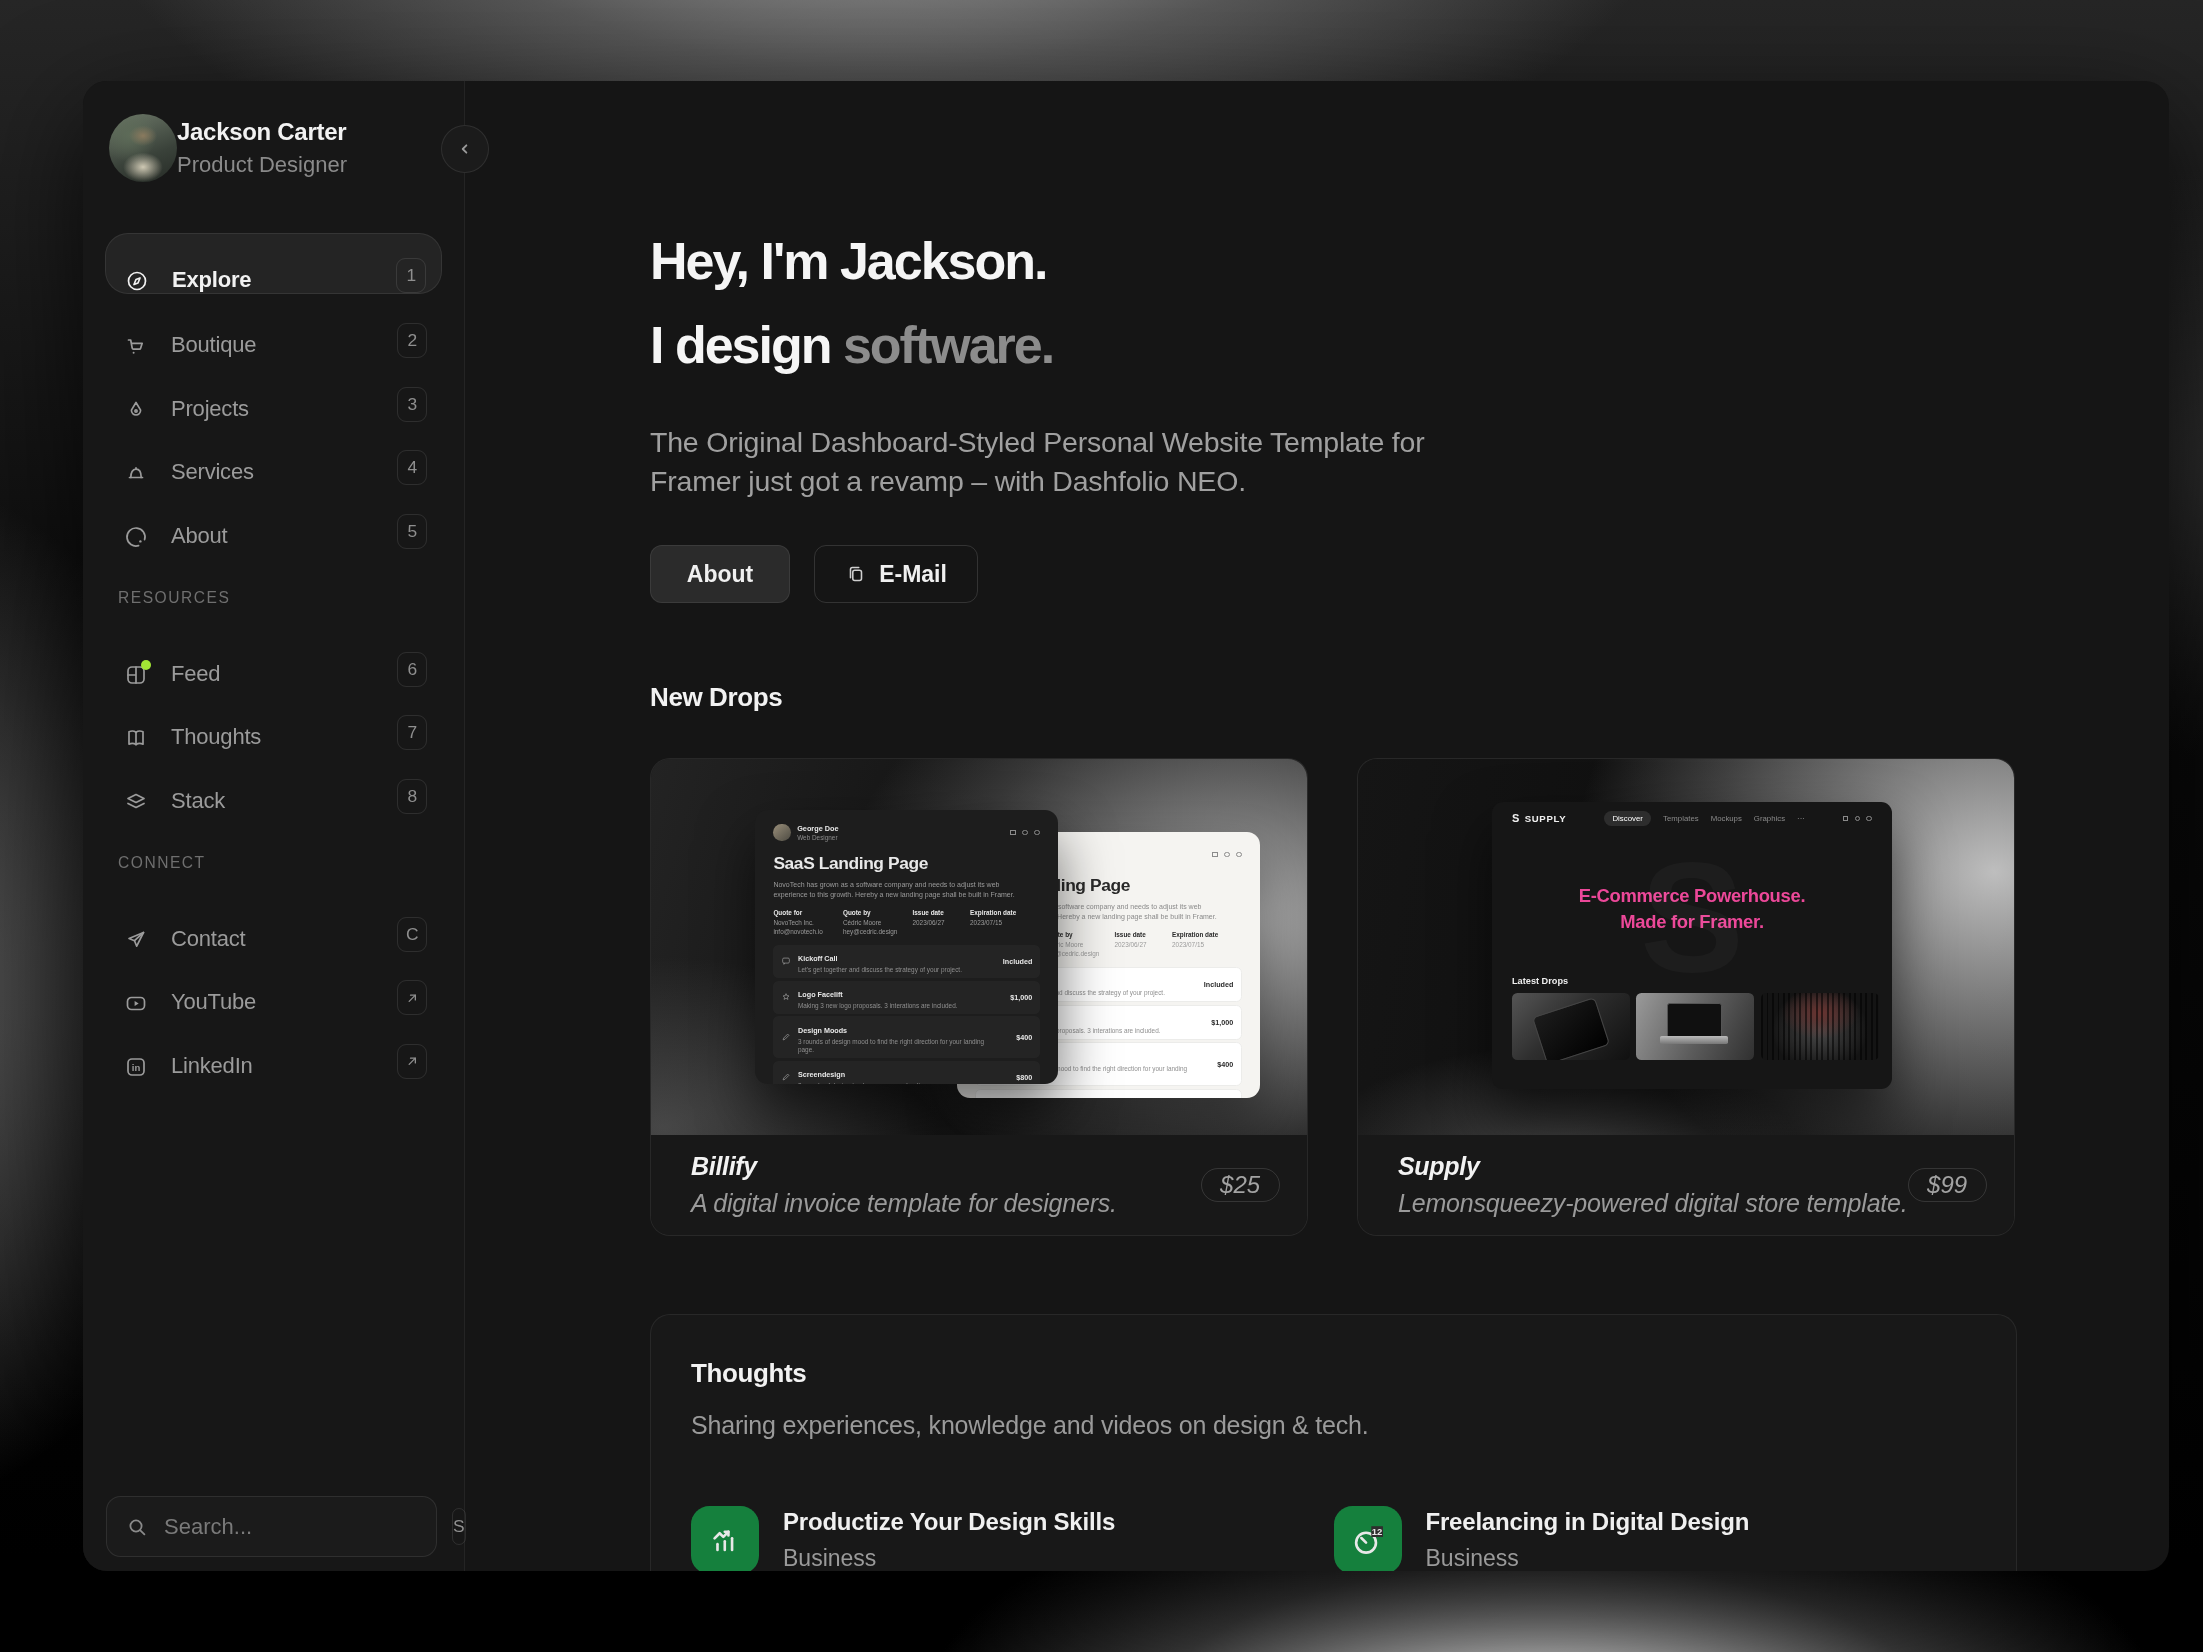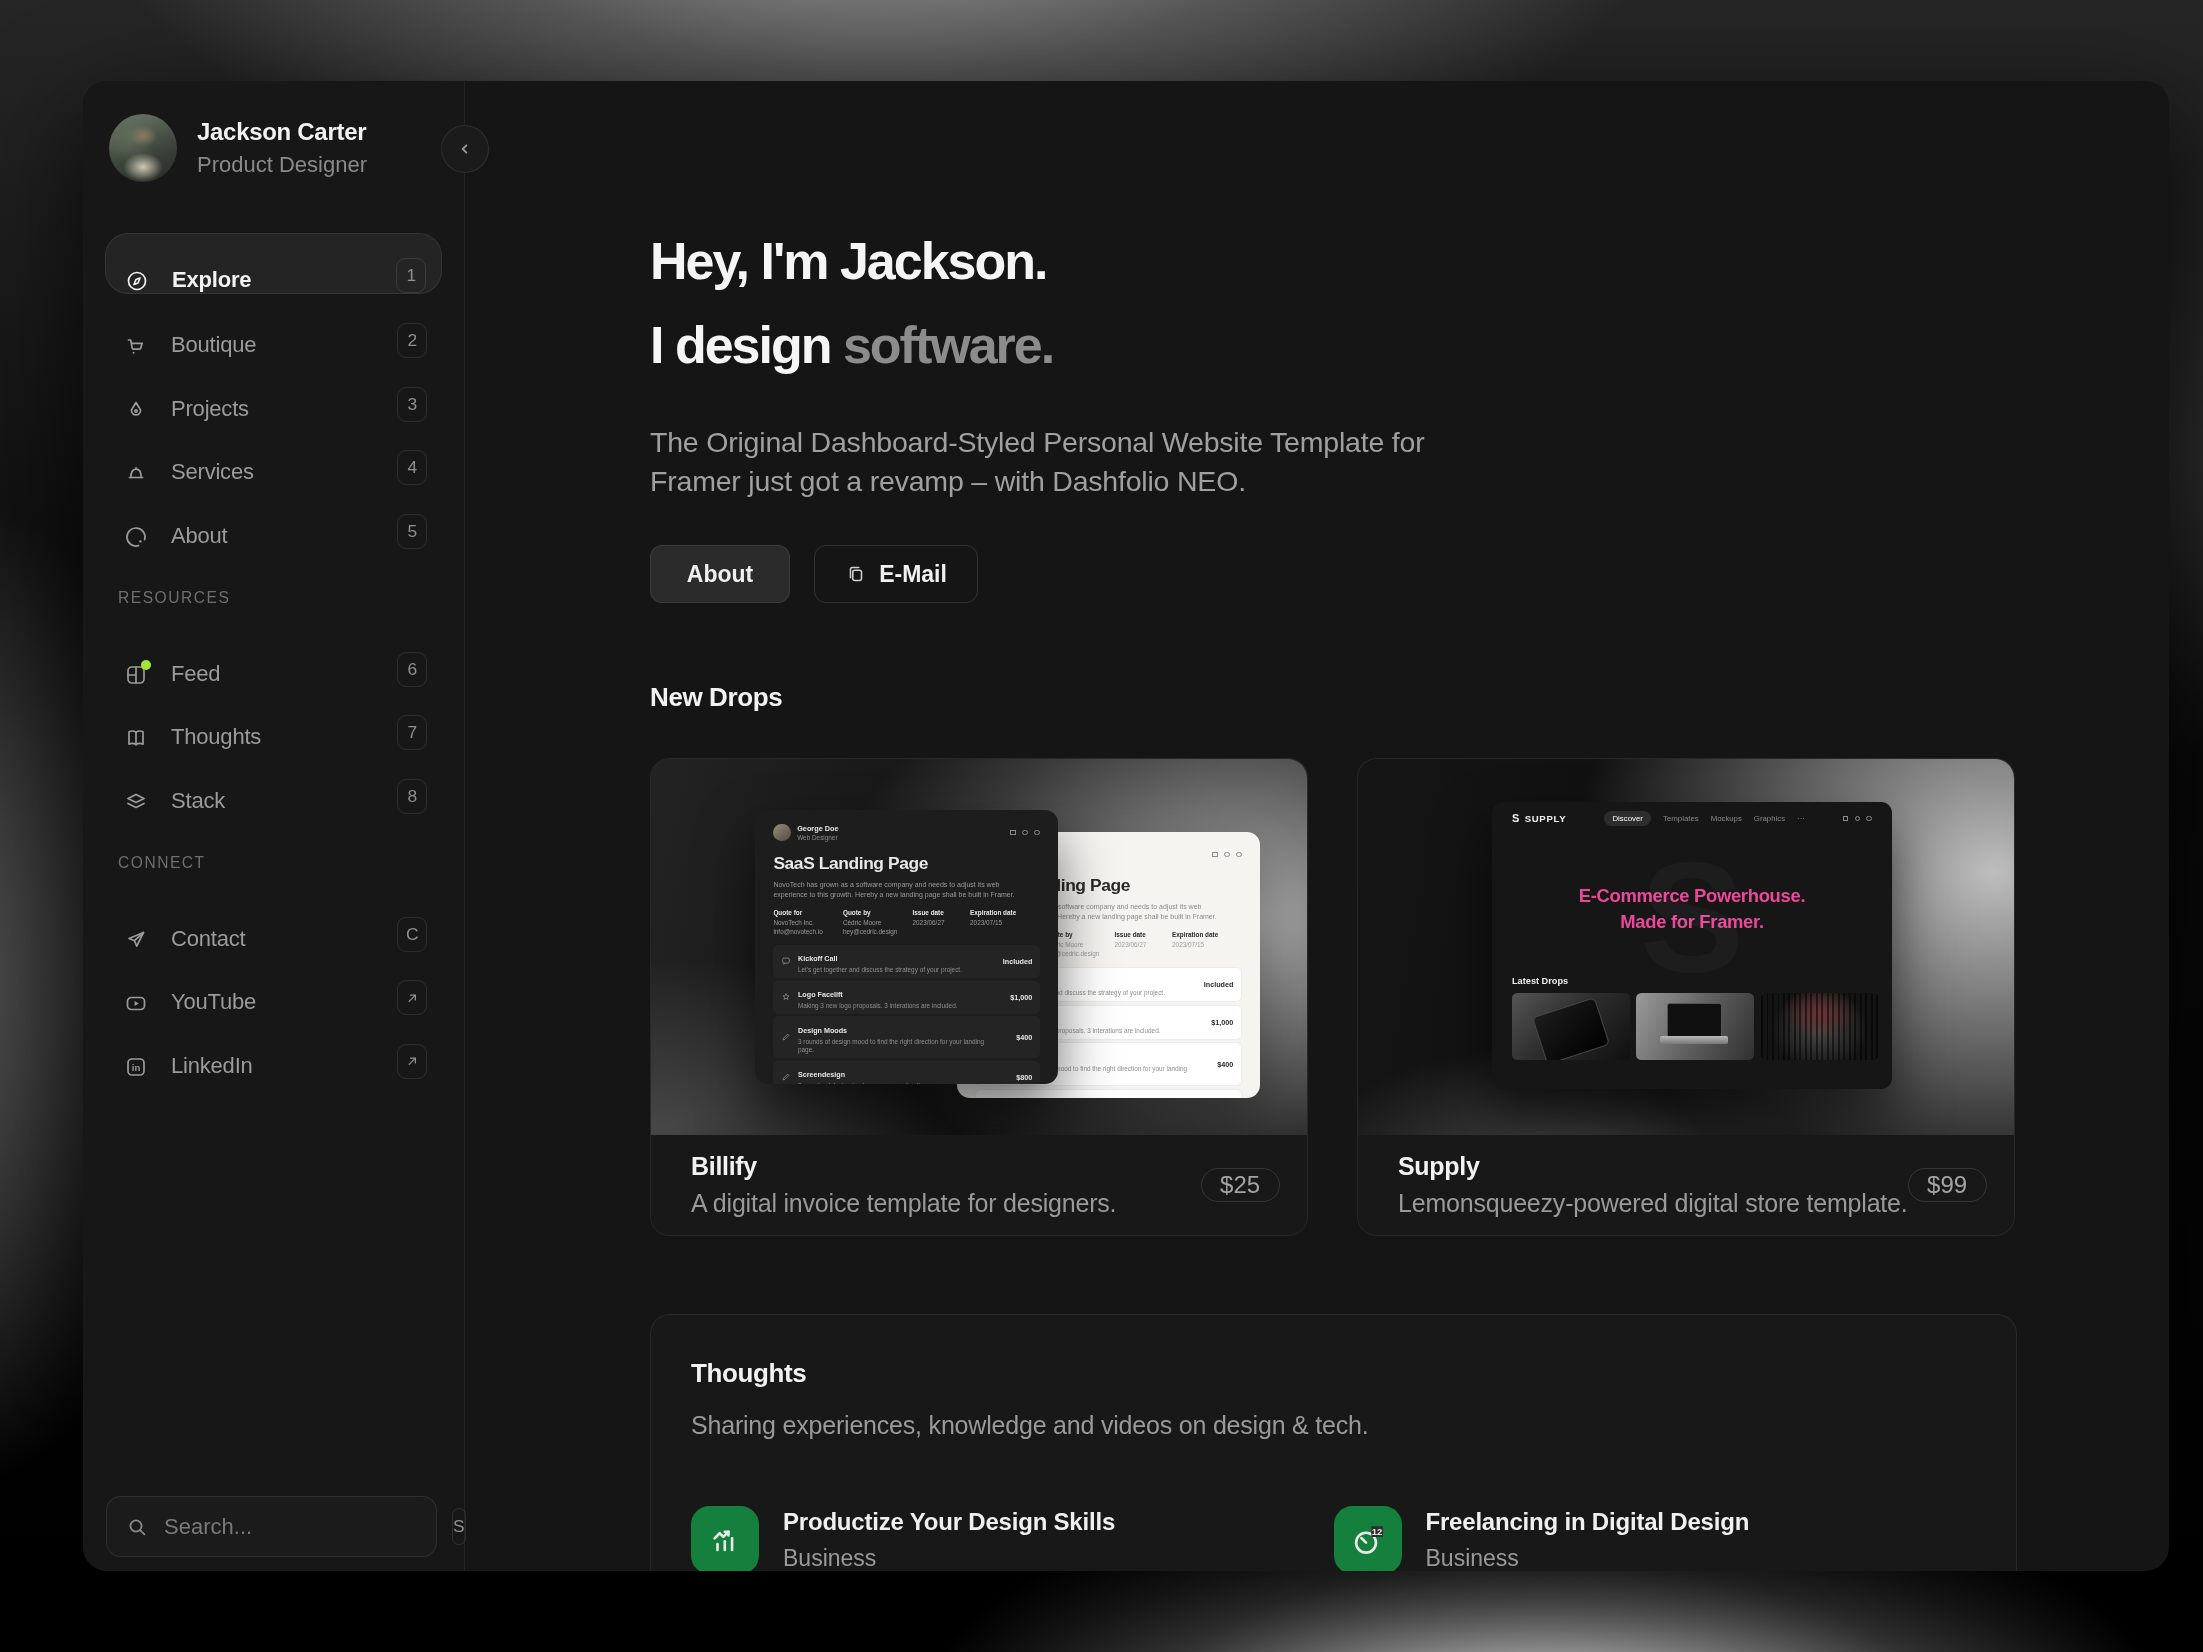--- a/index.html
+++ b/index.html
@@ -22,21 +22,21 @@
     position:absolute; left:83px; top:81px; width:2086px; height:1490px;
     background:#151515; border-radius:24px; overflow:hidden;
     box-shadow:0 37px 110px rgba(0,0,0,.7);
   }
 
   
   .sidebar {
     position:absolute; left:0; top:0; width:382px; height:100%;
     background:#171717; border-right:0.9px solid rgba(255,255,255,.06);
   }
-  .profile { display:flex; align-items:center; gap:20px; padding:33px 26px 0 26px; }
+  .profile { display:flex; align-items:center; padding:33px 26px 0 26px; }
   .avatar {
     width:68px; height:68px; border-radius:50%; flex:0 0 auto;
     background:
       radial-gradient(20px 14.7px at 50% 32%, #8a7a5e, transparent 70%),
       radial-gradient(27.5px 20px at 50% 78%, #cfc9b4, transparent 72%),
       radial-gradient(37px 37px at 30% 30%, #5d6b58, transparent 75%),
       linear-gradient(160deg, #6f7a6a, #3a423a 60%, #262b26);
   }
   .profile-name { font-size:24px; font-weight:700; color:#f2f2f2; letter-spacing:-0.3px; }
   .profile-role { font-size:22px; color:#8a8a8a; margin-top:5.5px; }
@@ -104,21 +104,21 @@
       radial-gradient(533px 395px at 90% 42%, rgba(180,180,180,.95), rgba(120,120,120,.35) 55%, transparent 76%),
       radial-gradient(441px 275px at 2% 98%, rgba(120,120,120,.45), transparent 62%),
       linear-gradient(105deg, #232323 0%, #161616 40%, #0e0e0e 100%);
   }
   .preview-supply {
     background:
       radial-gradient(569px 478px at 97% 30%, rgba(205,205,205,.92), rgba(135,135,135,.4) 52%, transparent 74%),
       radial-gradient(386px 184px at 30% 108%, rgba(150,150,150,.4), transparent 65%),
       linear-gradient(100deg, #151515 0%, #101010 45%, #0b0b0b 100%);
   }
-  .card-footer { flex:1; display:flex; align-items:center; padding:0 27.5px 0 40px; background:#181818; }
+  .card-footer { flex:1; display:flex; align-items:center; padding:0 27.5px 0 40px; background:#181818;font-style:italic; }
   .prod-name { font-size:25px; font-weight:700; color:#f2f2f2; letter-spacing:-0.3px; }
   .prod-desc { font-size:25px; color:#9a9a9a; margin-top:8.3px; letter-spacing:-0.2px; }
   .price-pill {
     margin-left:auto; min-width:73px; height:34px; padding:0 18.4px; border-radius:26px;
     border:0.9px solid rgba(255,255,255,.13); color:#a3a3a3; font-size:24px;
     display:flex; align-items:center; justify-content:center;
   }
 
   
   .inv { position:absolute; border-radius:13px; padding:13.8px 18.4px; overflow:hidden; }

